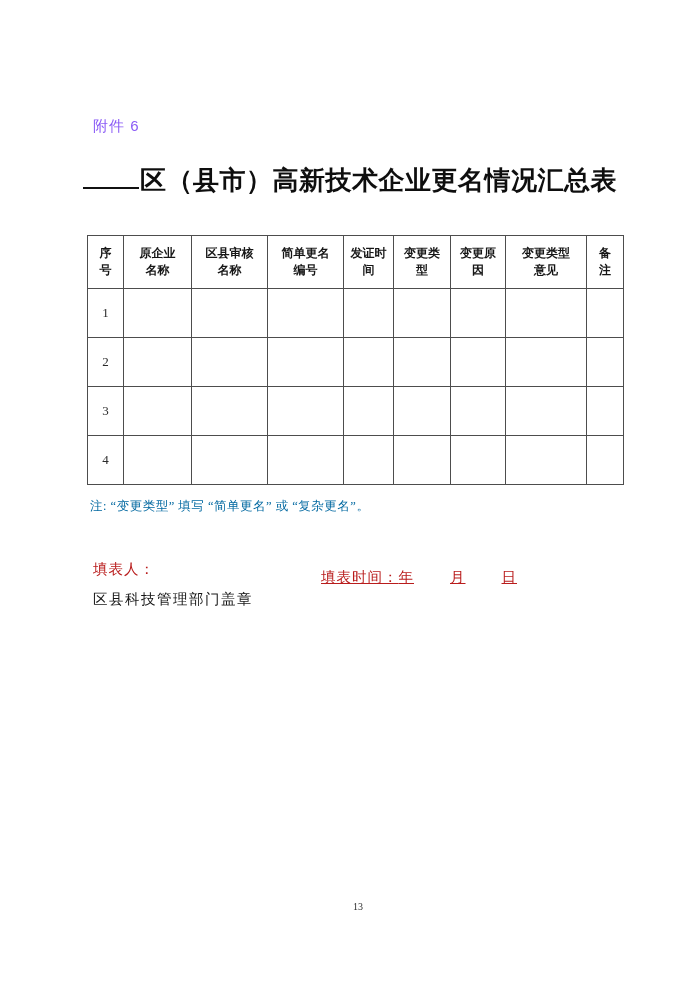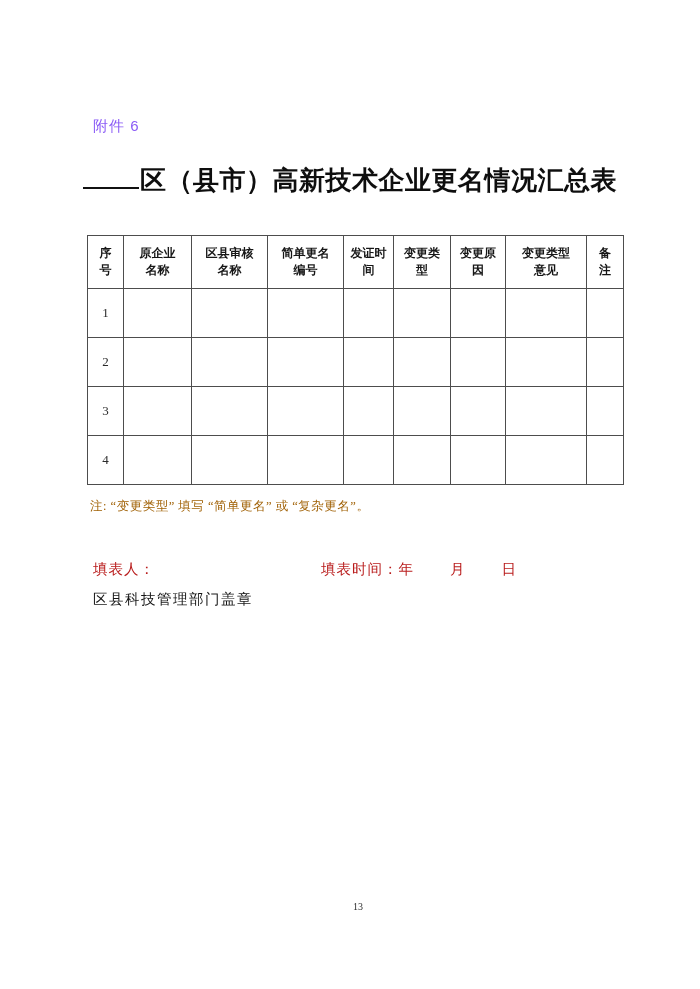--- a/index.html
+++ b/index.html
@@ -65,37 +65,38 @@
   .summary-table td {
     height: 49px;
     font-size: 13px;
     color: #2a2a2a;
   }
   .note-text {
     position: absolute;
     left: 90px;
     top: 498px;
     font-size: 12.5px;
-    color: #a16207;
+    color: #0369a1;
     letter-spacing: 0.5px;
   }
   .footer-line {
     position: absolute;
     left: 93px;
     top: 560px;
     width: 530px;
     font-size: 14.5px;
     color: #b91c1c;
     letter-spacing: 1px;
   }
   .fill-time-group {
     position: absolute;
     left: 228px;
-    top: 0;
+    top: 8px;
     white-space: nowrap;
+    text-decoration: underline;
   }
   .date-gap { margin-left: 36px; }
   .seal-label {
     position: absolute;
     left: 93px;
     top: 590px;
     font-size: 14.5px;
     color: #161616;
     letter-spacing: 1.5px;
   }

